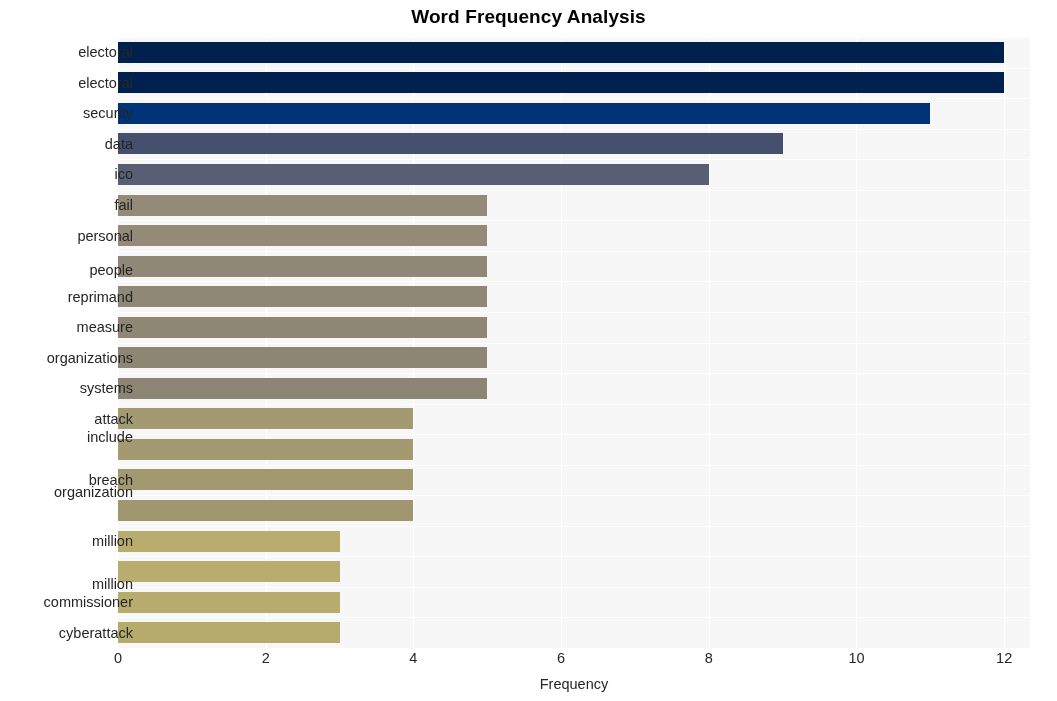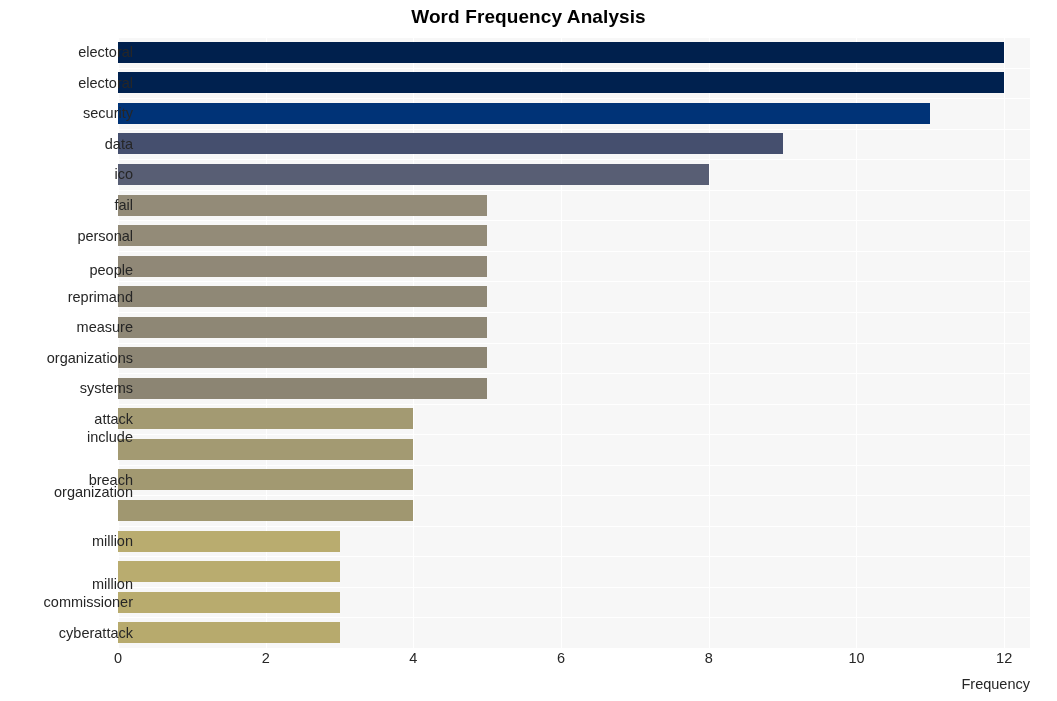--- a/index.html
+++ b/index.html
@@ -106,21 +106,21 @@
     font-size: 14.5px;
     color: #262626;
     font-family: "Liberation Sans", sans-serif;
     white-space: nowrap;
   }
   #x-axis-title {
     position: absolute;
     left: 118px;
     top: 676px;
     width: 912px;
-    text-align: right;
+    text-align: center;
     font-size: 14.5px;
     color: #262626;
     font-family: "Liberation Sans", sans-serif;
   }
 </style>
 </head>
 <body>
 
 <div id="figure">
 

